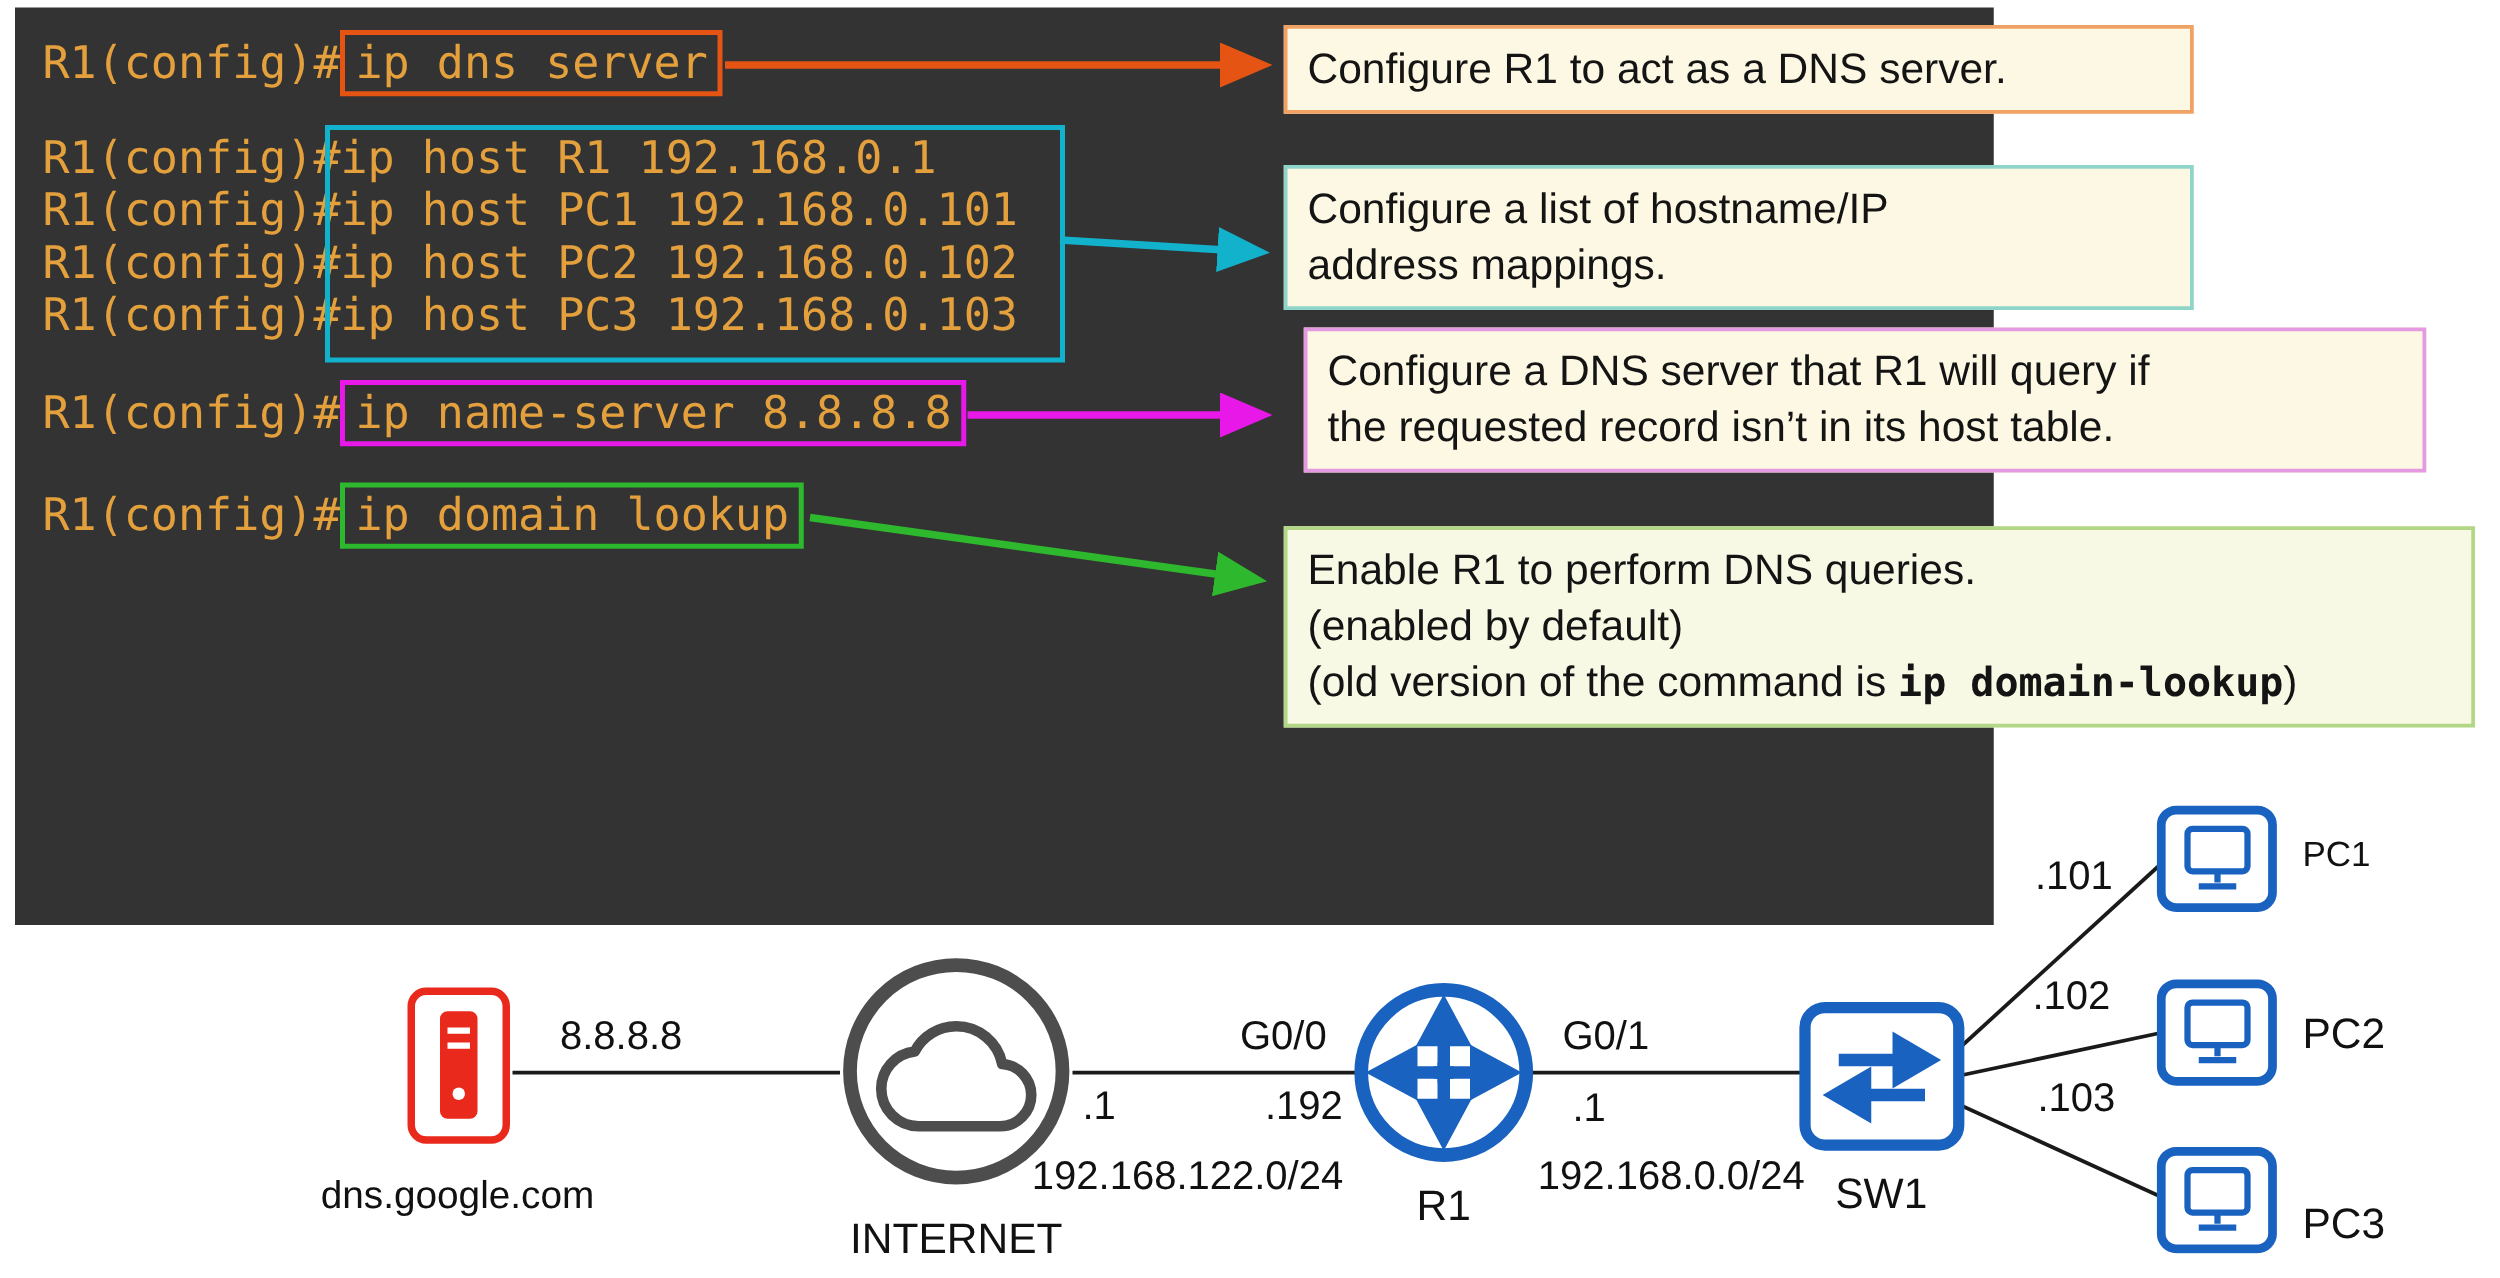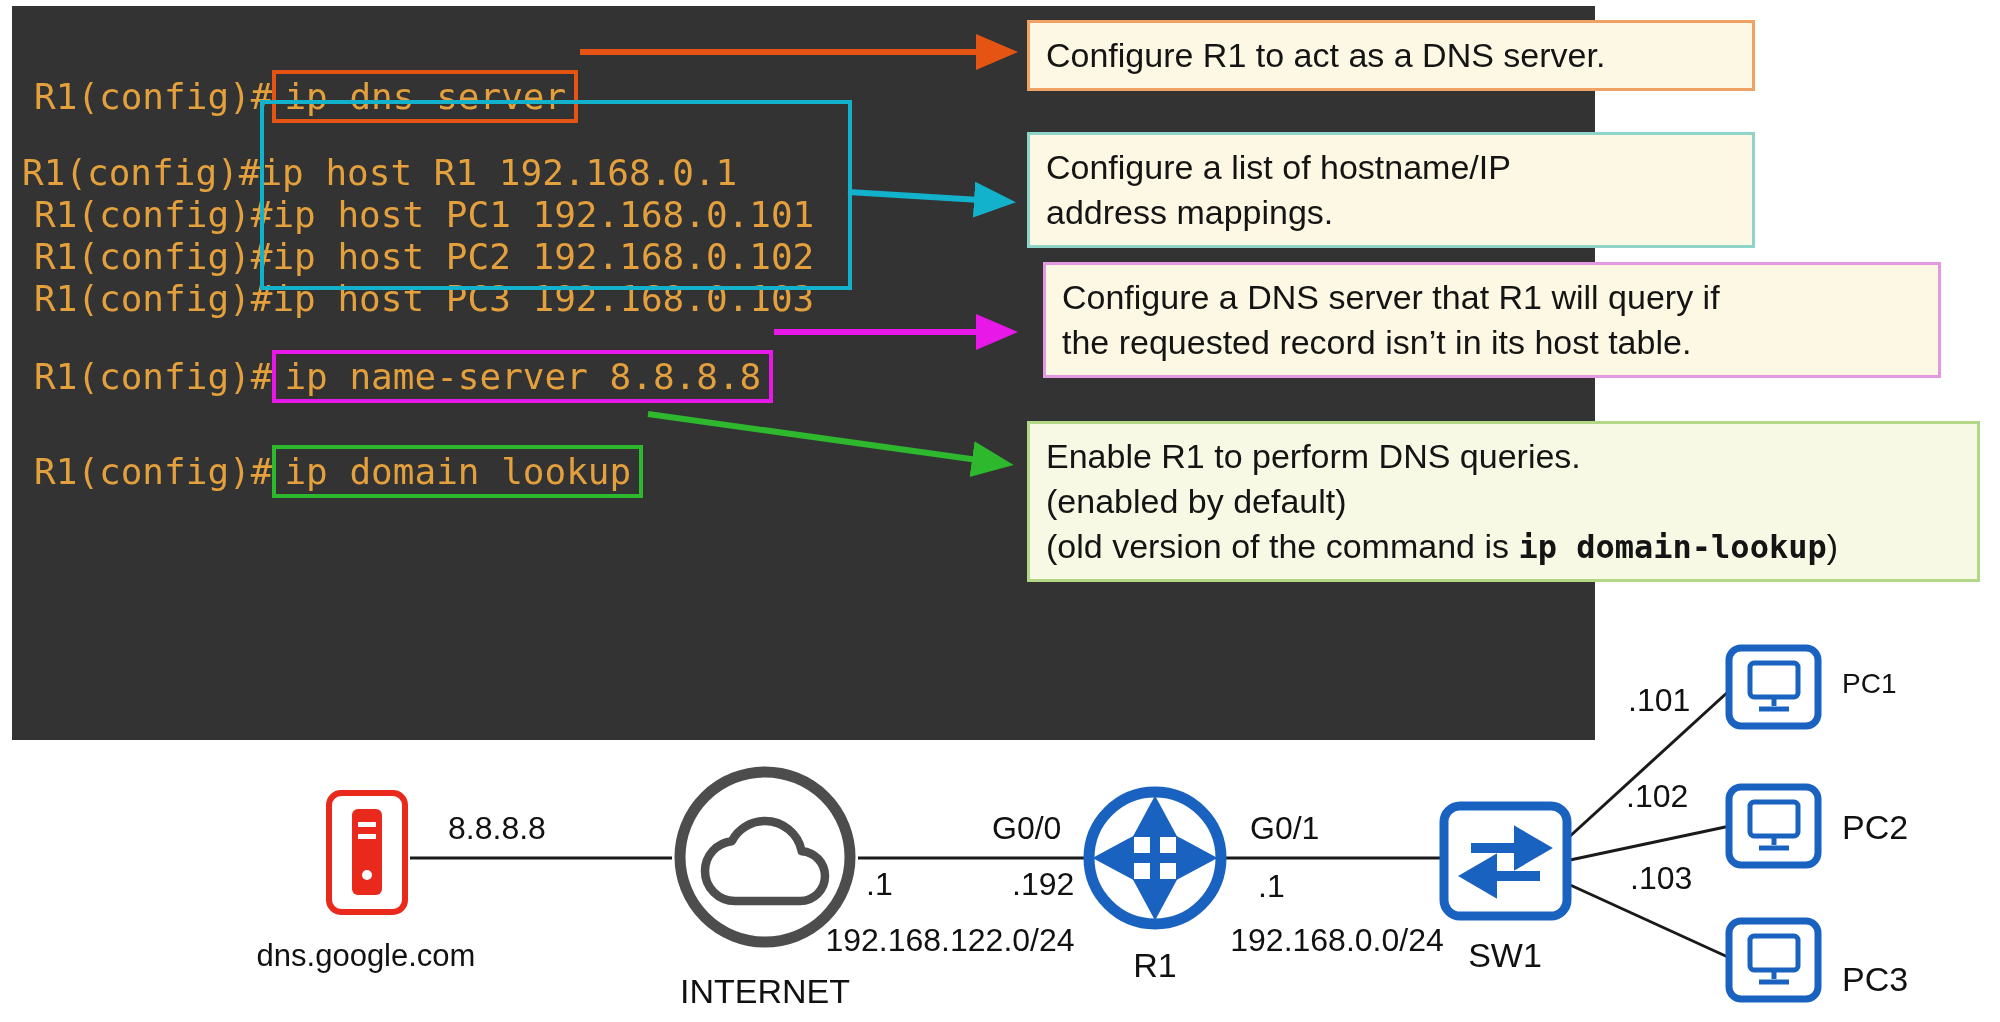--- a/index.html
+++ b/index.html
@@ -1,18 +1,18 @@
 <!DOCTYPE html>
 <html><head>
 <meta charset="utf-8">
 <style>
   html,body{margin:0;padding:0;background:#fff;}
   .stage{position:relative;width:2000px;height:1022px;background:#ffffff;font-family:"Liberation Sans",sans-serif;overflow:hidden;}
   .terminal{position:absolute;left:12px;top:6px;width:1583px;height:734px;background:#333333;z-index:1;}
-  .tline{position:absolute;z-index:2;font-family:"DejaVu Sans Mono",monospace;font-size:36px;line-height:42px;color:#e3a03c;white-space:pre;margin-top:46px;}
+  .tline{position:absolute;z-index:2;font-family:"DejaVu Sans Mono",monospace;font-size:36px;line-height:42px;color:#e3a03c;white-space:pre;}
   .cmdbox{border:4px solid;padding:2px 8px;}
   .box-orange{border-color:#e65414;}
   .box-magenta{border-color:#e818e8;}
   .box-green{border-color:#2eb82e;}
   .groupbox{position:absolute;left:260px;top:100px;width:584px;height:182px;border:4px solid #12b2cc;z-index:2;}
   .overlay-svg{position:absolute;left:0;top:0;z-index:3;pointer-events:none;}
   .callout{position:absolute;z-index:5;background:#fdf8e3;border:3px solid;font-size:34px;line-height:1.32;color:#141414;padding:10px 16px;}
   .co1{left:1027px;top:20px;width:690px;border-color:#f0a265;}
   .co2{left:1027px;top:110px;width:690px;border-color:#8fd4c8;margin-top:22px;}
   .co3{left:1027px;top:262px;width:860px;border-color:#e49ae0;margin-left:16px;}
@@ -24,28 +24,28 @@
 </style>
 </head>
 <body>
 
 <div class="stage">
 
   <div class="terminal"></div>
 
   <div class="tline" style="left:34px;top:30px;"><span>R1(config)#</span><span class="cmdbox box-orange">ip dns server</span></div>
 
-  <div class="tline" style="left:22px;top:106px;"><span>R1(config)#</span><span>ip host R1 192.168.0.1</span></div>
+  <div class="tline" style="left:34px;top:106px;"><span>R1(config)#</span><span>ip host R1 192.168.0.1</span></div>
   <div class="tline" style="left:34px;top:148px;"><span>R1(config)#</span><span>ip host PC1 192.168.0.101</span></div>
   <div class="tline" style="left:34px;top:190px;"><span>R1(config)#</span><span>ip host PC2 192.168.0.102</span></div>
   <div class="tline" style="left:34px;top:232px;"><span>R1(config)#</span><span>ip host PC3 192.168.0.103</span></div>
 
   <div class="tline" style="left:34px;top:310px;"><span>R1(config)#</span><span class="cmdbox box-magenta">ip name-server 8.8.8.8</span></div>
 
-  <div class="tline" style="left:34px;top:405px;text-align:right;"><span>R1(config)#</span><span class="cmdbox box-green">ip domain lookup</span></div>
+  <div class="tline" style="left:34px;top:392px;text-align:right;"><span>R1(config)#</span><span class="cmdbox box-green">ip domain lookup</span></div>
 
   <div class="groupbox"></div>
 
   <svg class="overlay-svg" width="2000" height="1022" viewBox="0 0 2000 1022">
     <defs>
       <marker id="ah-orange" markerWidth="8" markerHeight="7" refX="1" refY="3" orient="auto" markerUnits="strokeWidth">
           <path d="M0,0 L7,3 L0,6 Z" fill="#e65414"></path>
         </marker>
       <marker id="ah-cyan" markerWidth="8" markerHeight="7" refX="1" refY="3" orient="auto" markerUnits="strokeWidth">
           <path d="M0,0 L7,3 L0,6 Z" fill="#12b2cc"></path>

